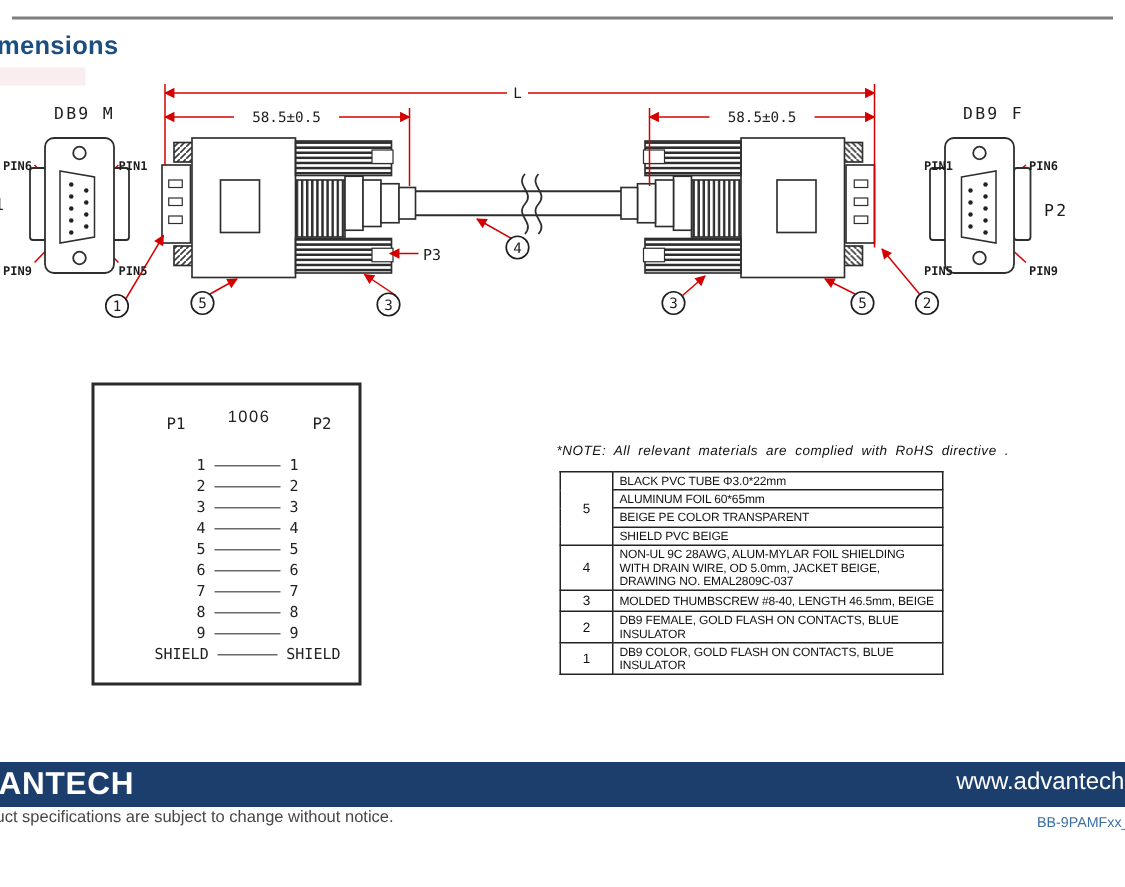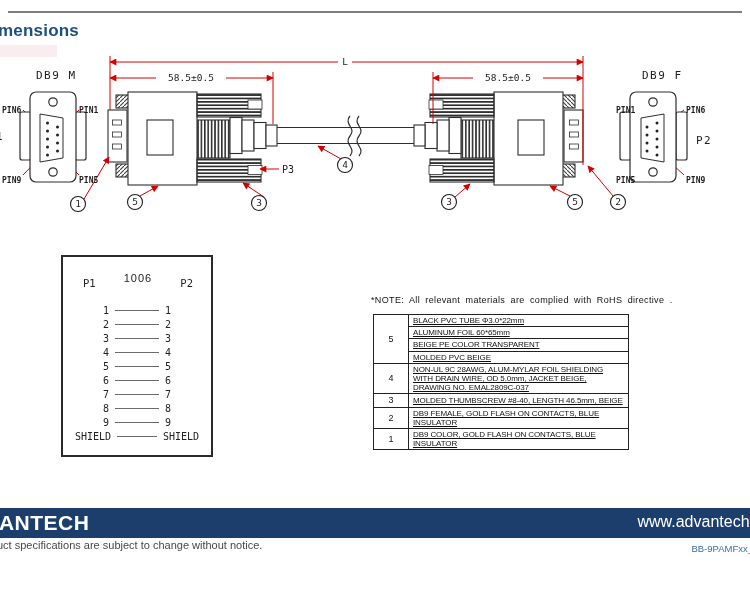--- a/index.html
+++ b/index.html
@@ -16,37 +16,37 @@
 
   
   #drawing{left:0;top:50px;}
   .cad{font-family:"DejaVu Sans Mono",monospace;fill:#1d1d1d;}
   .pinlbl{font-size:8px;font-weight:bold;}
   .ttl{font-size:11px;letter-spacing:1.5px;}
   .dim{font-size:9.5px;}
   .bal{font-size:9.5px;}
 
   
-  #pinbox{left:61px;top:255px;width:148px;height:198px;border:2px solid #2a2a2a;background:#fff;}
+  #pinbox{left:61px;top:255px;width:148px;height:198px;border:2px solid #2a2a2a;background:#fff;padding-left:28px;}
   .pinhead{display:flex;justify-content:space-between;padding:20px 18px 0 20px;height:26px;
            font-family:"DejaVu Sans Mono",monospace;font-size:10.5px;color:#222;}
   .pinhead .code{font-family:Liberation Sans, sans-serif;font-size:11px;margin-top:-5px;letter-spacing:1px;}
   .pinrow{display:flex;align-items:center;height:14px;padding:0 12px;
           font-family:"DejaVu Sans Mono",monospace;font-size:10px;color:#222;}
   .pinrow .l{flex:0 0 auto;min-width:34px;text-align:right;}
   .pinrow .r{flex:0 0 auto;min-width:34px;text-align:left;}
   .pinrow .line{flex:1;border-top:1.2px solid #6a6a6a;margin:0 6px;height:0;}
 
   
-  #note{left:371px;top:295px;font-size:9px;color:#111;letter-spacing:0.35px;word-spacing:2.5px;white-space:nowrap;}
+  #note{left:371px;top:295px;font-size:9px;color:#111;letter-spacing:0.35px;word-spacing:2.5px;white-space:nowrap;font-style:italic;}
   #parts{left:373px;top:314px;border-collapse:collapse;color:#111;}
   #parts td{border:1px solid #222;font-size:8px;letter-spacing:-0.1px;line-height:1.15;
             padding:1px 4px;vertical-align:middle;white-space:normal;}
   #parts td.no{width:26px;text-align:center;font-size:9px;letter-spacing:0;}
-  #parts td.desc{width:211px;text-decoration:underline;}
+  #parts td.desc{width:211px;}
 
   
   #footer-bar{left:0;top:508px;width:750px;height:30px;background:#1c3e6d;}
   #logo{left:-14px;top:511px;color:#ffffff;font-size:21px;font-weight:bold;letter-spacing:0.5px;white-space:nowrap;}
   #website{right:-4px;top:513px;color:#ffffff;font-size:16px;white-space:nowrap;}
   #disclaimer{left:-3px;top:539px;color:#474747;font-size:11px;white-space:nowrap;}
   #partnum{right:-3px;top:543px;color:#3a6ea5;font-size:9.5px;white-space:nowrap;}
 </style>
 </head>
 <body>
@@ -275,21 +275,21 @@
     <td class="no" rowspan="4">5</td>
     <td class="desc">BLACK PVC TUBE Φ3.0*22mm</td>
   </tr>
   <tr>
         <td class="desc">ALUMINUM FOIL 60*65mm</td>
       </tr>
   <tr>
         <td class="desc">BEIGE PE COLOR TRANSPARENT</td>
       </tr>
   <tr>
-        <td class="desc">MOLDED PVC BEIGE</td>
+        <td class="desc">SHIELD PVC BEIGE</td>
       </tr>
   <tr>
     <td class="no">4</td>
     <td class="desc">NON-UL 9C 28AWG, ALUM-MYLAR FOIL SHIELDING WITH DRAIN WIRE, OD 5.0mm, JACKET BEIGE, DRAWING NO. EMAL2809C-037</td>
   </tr>
   <tr>
     <td class="no">3</td>
     <td class="desc">MOLDED THUMBSCREW #8-40, LENGTH 46.5mm, BEIGE</td>
   </tr>
   <tr>

